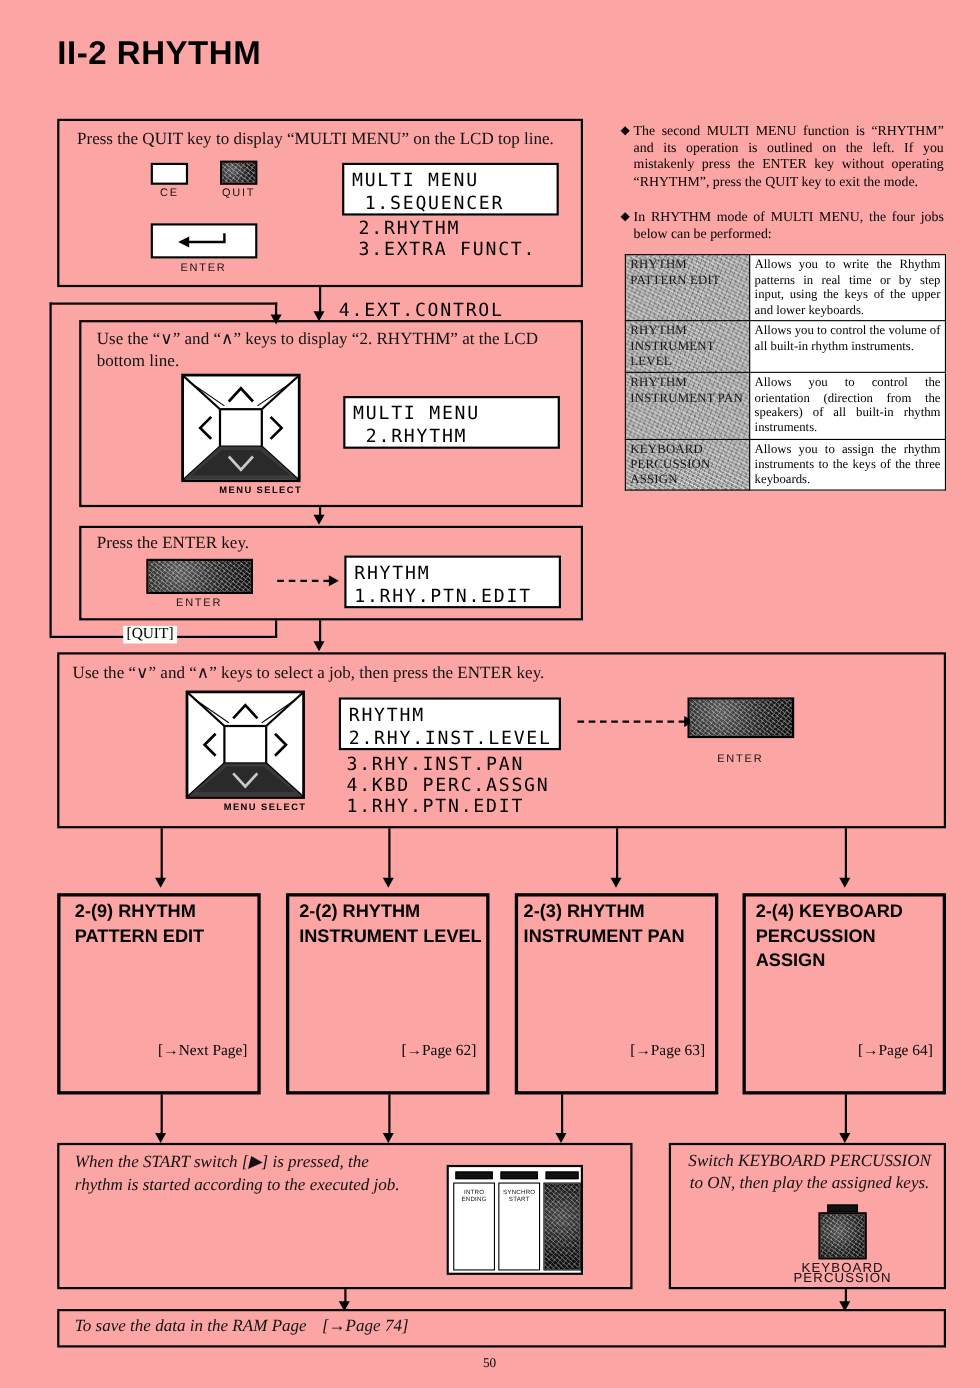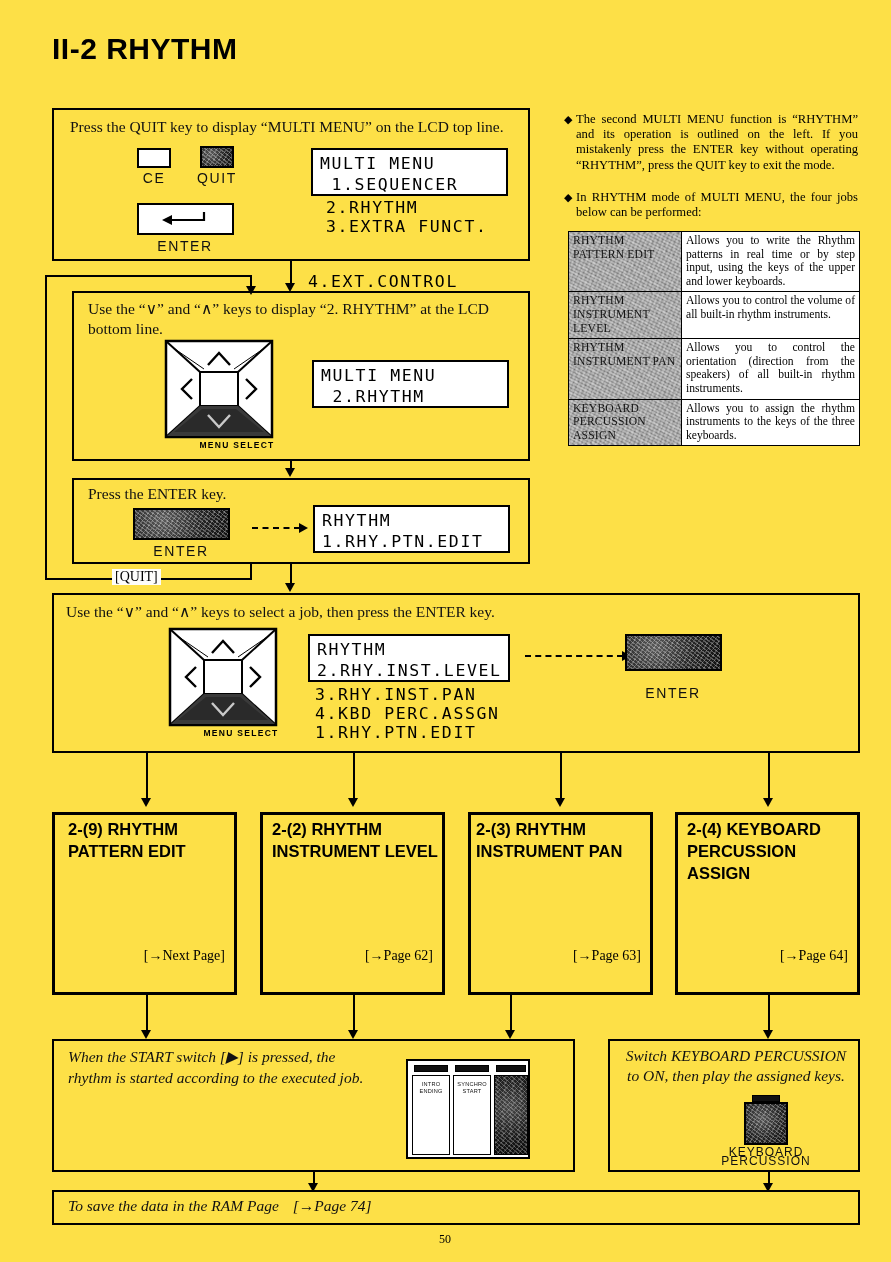--- a/index.html
+++ b/index.html
@@ -9,21 +9,21 @@
   }
   body {
     font-family: "Liberation Serif", serif;
     color: #000000;
   }
   #page {
     position: relative;
     width: 891px;
     height: 1262px;
     overflow: hidden;
-    background: #fde047;
+    background: #fca5a5;
   }
 
   
   .box {
     position: absolute;
     border: 2px solid #000;
     background: transparent;
     box-sizing: border-box;
   }
 
@@ -82,21 +82,21 @@
     border: 2px solid #000;
     box-sizing: border-box;
     background:
       repeating-linear-gradient(38deg, rgba(255,255,255,.30) 0 1px, rgba(0,0,0,0) 1px 3px),
       repeating-linear-gradient(127deg, rgba(255,255,255,.22) 0 1px, rgba(0,0,0,0) 1px 4px),
       radial-gradient(circle at 30% 35%, #5b5b5b 0%, #262626 55%, #101010 100%);
   }
   .key-cap {
     position: absolute;
     font-family: "Liberation Sans", sans-serif;
-    font-size: 14px;
+    font-size: 10px;
     letter-spacing: 1.6px;
     text-align: center;
     color: #111;
   }
 
   
   .vline {
     position: absolute;
     width: 0;
     border-left: 2px solid #000;

